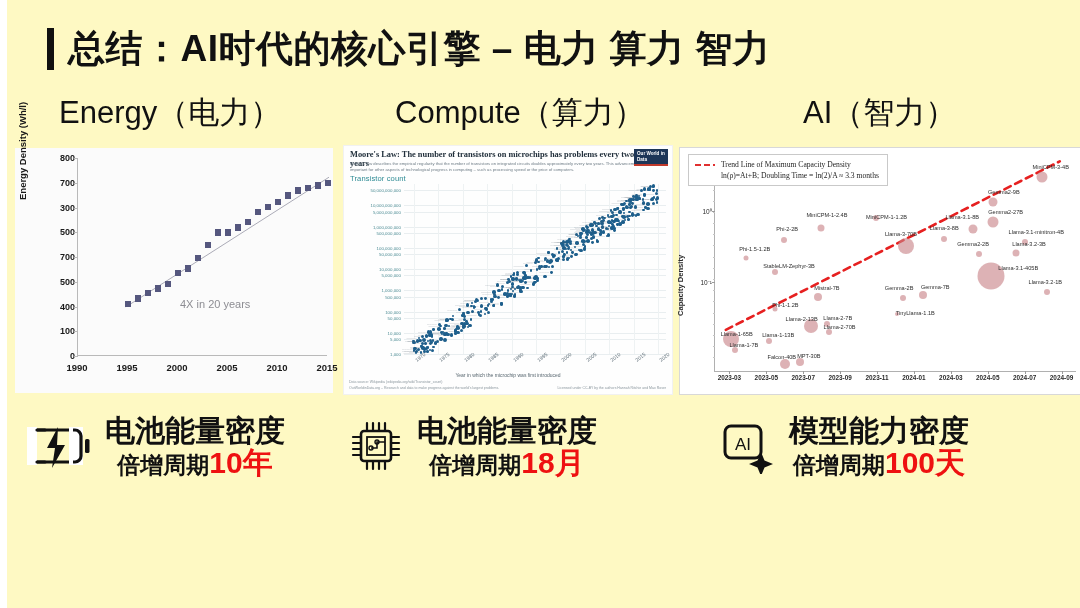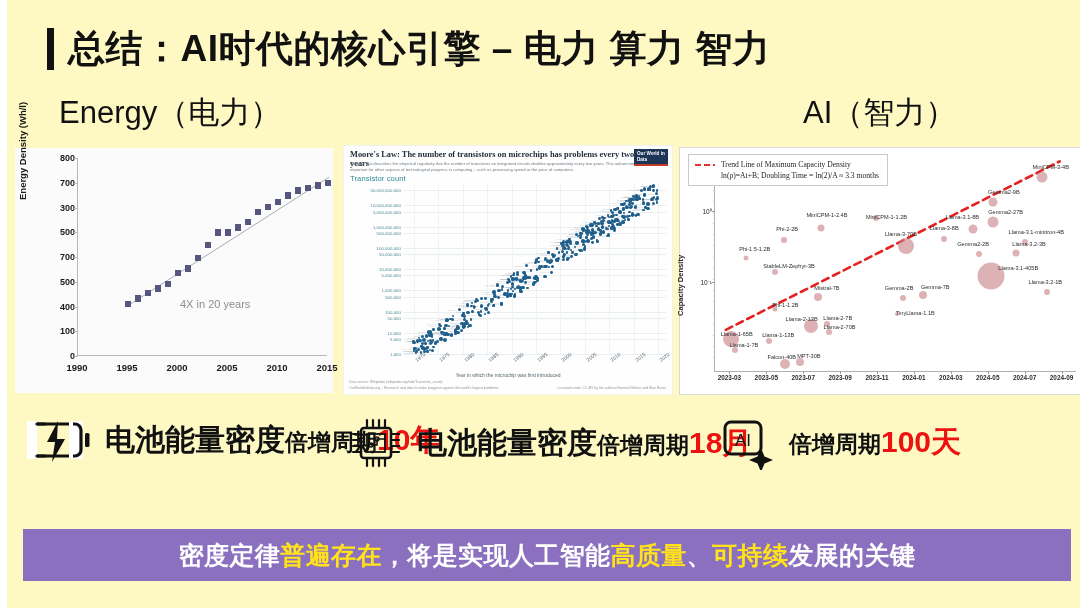--- a/index.html
+++ b/index.html
@@ -185,21 +185,21 @@
   }
   #ca-trend { position: absolute; left: 0; top: 0; width: 100%; height: 100%; overflow: visible; }
 
   
   #metrics { position: absolute; left: 0; top: 408px; width: 1080px; height: 104px; }
   .metric { position: absolute; display: flex; align-items: center; gap: 12px; }
   #metric-battery { left: 18px; top: 6px; }
   #metric-chip    { left: 340px; top: 6px; }
   #metric-ai      { left: 710px; top: 6px; }
   .metric-icon { flex: none; }
-  .metric-txt { display: flex; align-items: center; }
+  .metric-txt { display: flex; flex-direction: column; align-items: center; }
   .metric-title {
     font-size: 30px; font-weight: bold; color:#111; white-space: nowrap;
     line-height: 1.12;
   }
   .metric-sub {
     font-size: 23px; font-weight: bold; color:#111; white-space: nowrap;
     line-height: 1.15; display: flex; align-items: baseline;
   }
   .metric-period { font-size: 30px; font-weight: bold; color:#ee1111; line-height: 1; }
 
@@ -219,20 +219,21 @@
 <body>
 
 <div id="slide">
 
   <div id="title-row">
     <div id="title-bar"></div>
     <div id="title-text">总结：AI时代的核心引擎 – 电力 算力 智力</div>
   </div>
 
   <div class="col-head" id="head-power">Energy（电力）</div>
+  <div class="col-head" id="head-compute">Compute（算力）</div>
   <div class="col-head" id="head-ai">AI（智力）</div>
 
   <div id="charts">
 
     <div id="chart-power">
       <div id="cp-ylabel">Energy Density (Wh/l)</div>
       <div id="cp-yticks">
           <div class="cp-ytick" style="top: 203px;">0</div>
           <div class="cp-ytick" style="top: 178.25px;">100</div>
           <div class="cp-ytick" style="top: 153.5px;">400</div>
@@ -1149,28 +1150,24 @@
       </div>
     </div>
 
     <div class="metric" id="metric-ai">
       <svg class="metric-icon" width="60" height="56" viewBox="0 0 60 56">
         <path d="M8 14 a6 6 0 0 1 6 -6 H38 a6 6 0 0 1 6 6 V34 a6 6 0 0 1 -6 6 H14 a6 6 0 0 1 -6 -6 Z" fill="none" stroke="#111" stroke-width="3"></path>
         <text x="26" y="32" font-family="Liberation Sans, sans-serif" font-size="17" font-weight="normal" fill="#111" text-anchor="middle">AI</text>
         <path d="M44 34 L47.5 42.5 L56 46 L47.5 49.5 L44 58 L40.5 49.5 L32 46 L40.5 42.5 Z" fill="#111"></path>
       </svg>
       <div class="metric-txt">
+        <div class="metric-title">模型能力密度</div>
         <div class="metric-sub">
           <span>倍增周期</span>
           <span class="metric-period">100天</span>
         </div>
       </div>
     </div>
 
   </div>
 
-  <div id="banner">
-    <div id="banner-text">
-      <span>密度定律</span><span class="hl">普遍存在</span><span>，将是实现人工智能</span><span class="hl">高质量</span><span>、</span><span class="hl">可持续</span><span>发展的关键</span>
-    </div>
-  </div>
 
 </div>
 
 </body></html>

